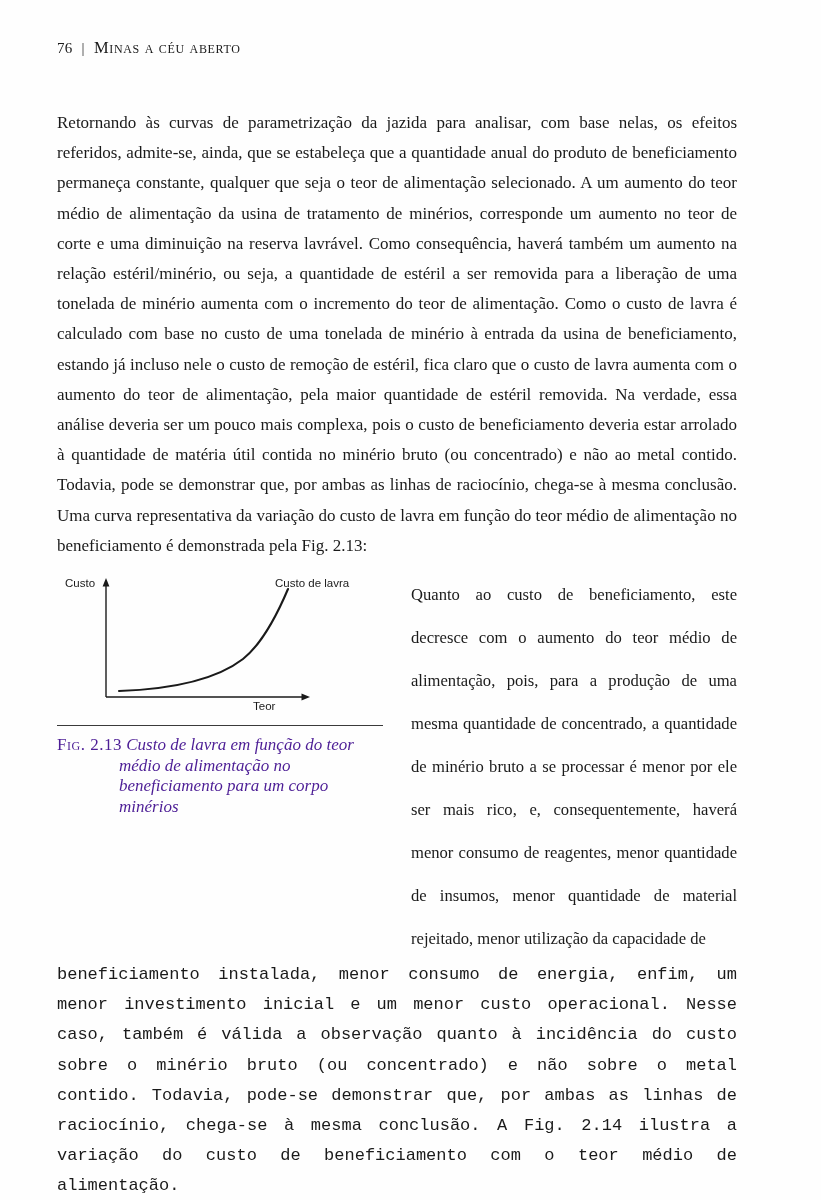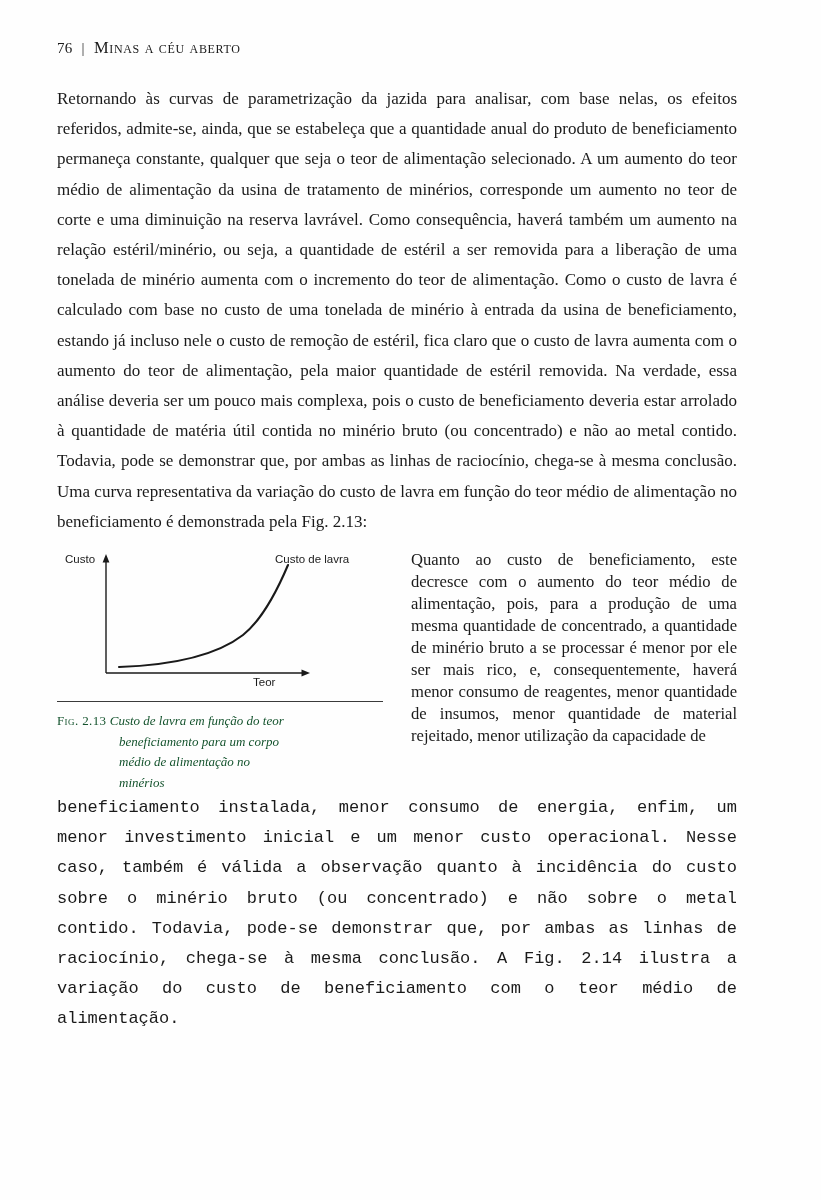--- a/index.html
+++ b/index.html
@@ -21,21 +21,21 @@
     left: 57px;
     top: 38px;
     width: 680px;
   }
   
   .runhead {
     font-family: "Liberation Serif", serif;
     font-size: 15px;
     letter-spacing: 0.02em;
     color: #1a1a1a;
-    margin-bottom: 26px;
+    margin-bottom: 50px;
     white-space: nowrap;
   }
   .runhead .folio {
     font-size: 15px;
   }
   .runhead .sep {
     margin: 0 9px;
     color: #333;
   }
   .runhead .title {
@@ -62,21 +62,21 @@
     float: left;
     width: 330px;
     margin-right: 24px;
   }
   .side-col {
     margin-left: 354px;
   }
   .side-col p {
     margin: 0;
     font-size: 16.6px;
-    line-height: 22px;
+    line-height: 43px;
     text-align: justify;
   }
   
   .chart-wrap {
     position: relative;
     width: 330px;
     height: 148px;
   }
   .chart-wrap svg { display: block; }
   .axis-label {
@@ -89,23 +89,23 @@
     font-size: 11.5px;
     fill: #1a1a1a;
   }
   .fig-rule {
     width: 326px;
     height: 1px;
     background: #3a3a3a;
     margin: 4px 0 9px 0;
   }
   .fig-caption {
-    font-size: 13px;
+    font-size: 17px;
     line-height: 20.5px;
-    color: #14532d;
+    color: #4c1d95;
   }
   .fig-caption .fignum {
     font-variant: small-caps;
     letter-spacing: 0.03em;
     font-style: normal;
   }
   .fig-caption .captext {
     font-style: italic;
   }
   .caption-indent {
@@ -149,22 +149,22 @@
             <text class="axis-label" x="196" y="137">Teor</text>
             <text class="series-label" x="218" y="14">Custo de lavra</text>
           </svg>
         </div>
 
         <div class="fig-rule"></div>
 
         <div class="fig-caption">
           <span class="fignum">Fig. 2.13</span>
           <span class="captext">Custo de lavra em função do teor</span>
+          <span class="caption-indent">médio de alimentação no</span>
           <span class="caption-indent">beneficiamento para um corpo</span>
-          <span class="caption-indent">médio de alimentação no</span>
           <span class="caption-indent">minérios</span>
         </div>
       </div>
 
       <div class="side-col">
         <p>Quanto ao custo de beneficiamento, este decresce com o aumento do teor médio de alimentação, pois, para a produção de uma mesma quantidade de concentrado, a quantidade de minério bruto a se processar é menor por ele ser mais rico, e, consequentemente, haverá menor consumo de reagentes, menor quantidade de insumos, menor quantidade de material rejeitado, menor utilização da capacidade de</p>
       </div>
 
       <div class="clear"></div>
     </div>

